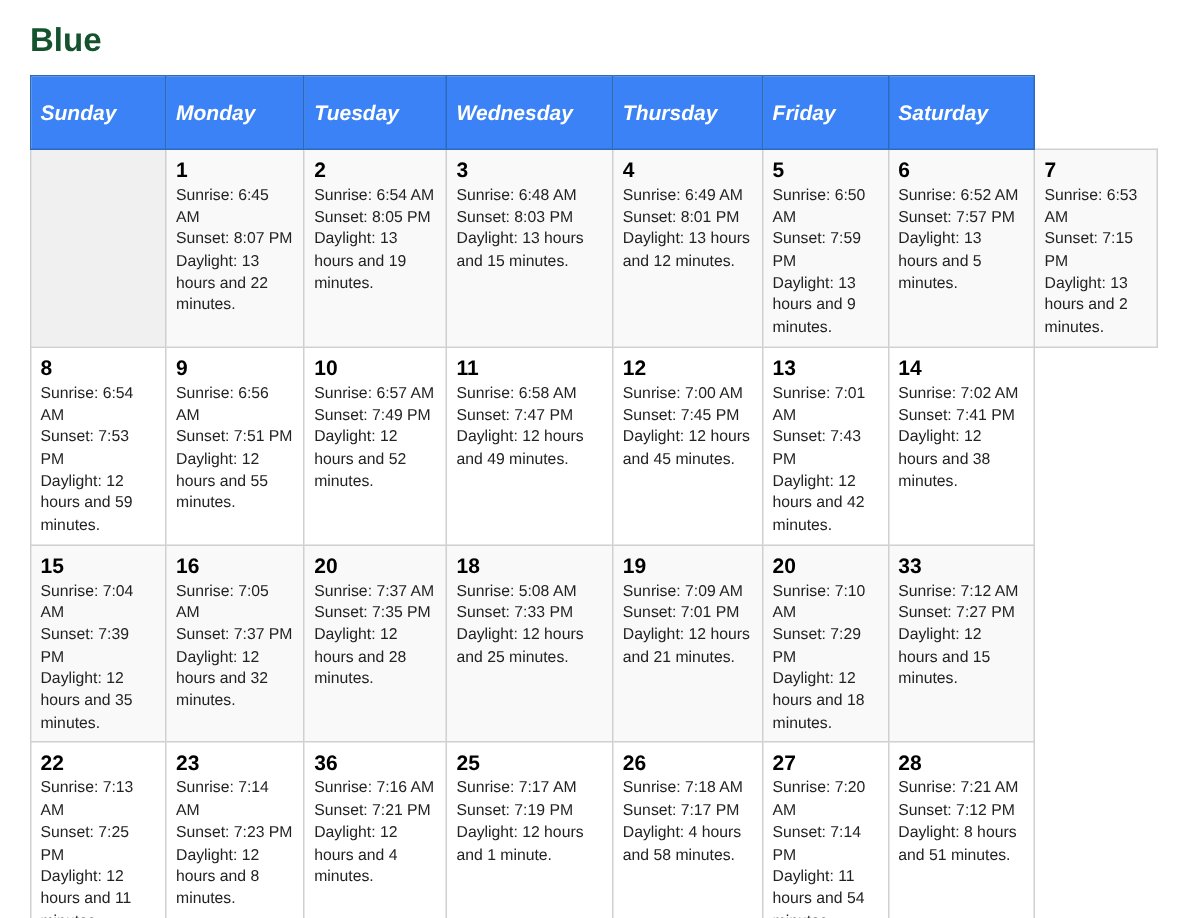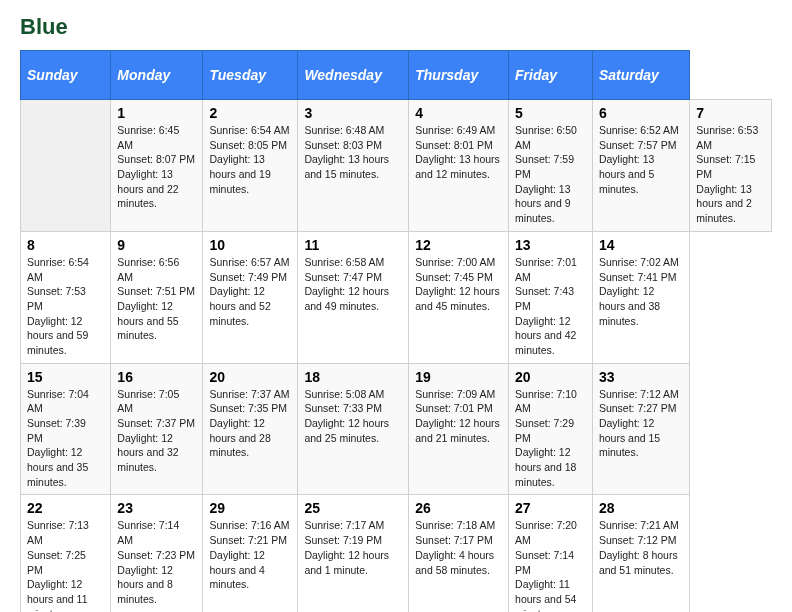--- a/index.html
+++ b/index.html
@@ -300,21 +300,21 @@
       </td>
         <td>
         <span class="day-num">23</span>
         <div class="day-detail">
           <span>Sunrise: 7:14 AM</span><br>
           <span>Sunset: 7:23 PM</span><br>
           <span>Daylight: 12 hours and 8 minutes.</span>
         </div>
       </td>
         <td>
-        <span class="day-num">29</span>
+        <span class="day-num">36</span>
         <div class="day-detail">
           <span>Sunrise: 7:16 AM</span><br>
           <span>Sunset: 7:21 PM</span><br>
           <span>Daylight: 12 hours and 4 minutes.</span>
         </div>
       </td>
         <td>
         <span class="day-num">25</span>
         <div class="day-detail">
           <span>Sunrise: 7:17 AM</span><br>

